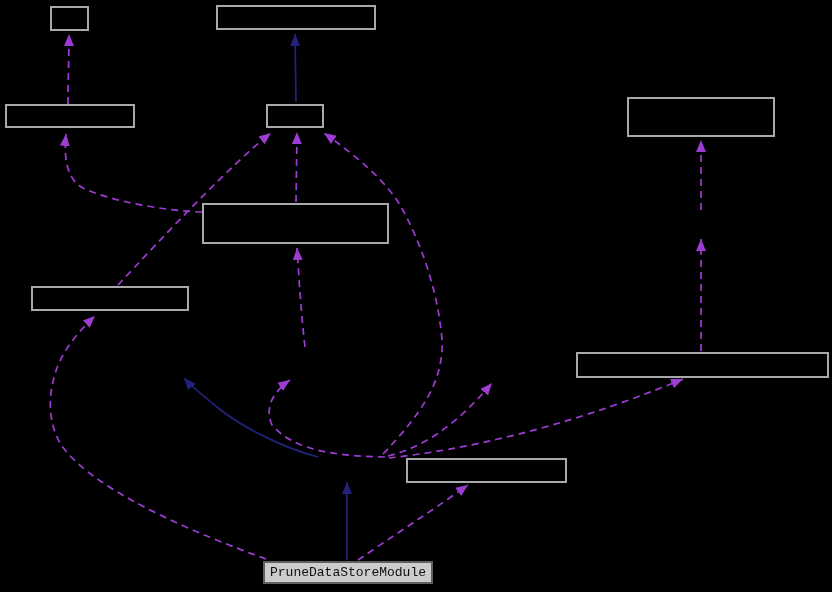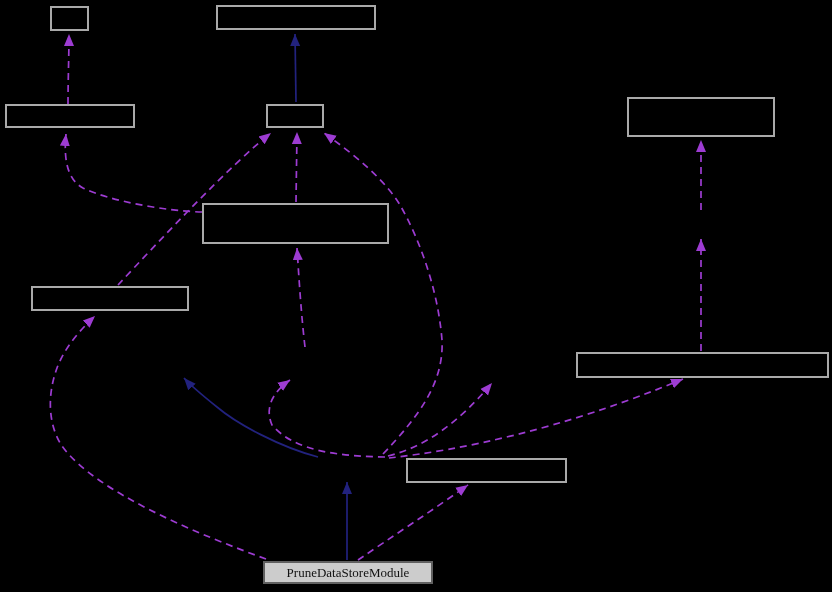--- a/index.html
+++ b/index.html
@@ -2,21 +2,21 @@
 <html><head>
 <meta charset="utf-8">
 <style>
   html,body{margin:0;padding:0;background:#000;}
   .stage{position:relative;width:832px;height:592px;background:#000;overflow:hidden;}
   .stage svg{position:absolute;left:0;top:0;}
   .node{position:absolute;box-sizing:border-box;border:2px solid #a9a9a9;background:#000;}
   .main-node{
     position:absolute;box-sizing:border-box;border:2px solid #606060;background:#cccccc;
     display:flex;align-items:center;justify-content:center;
-    font-family:Liberation Serif, serif;font-size:13px;color:#111;
+    font-family:Liberation Mono, monospace;font-size:13px;color:#111;
     white-space:nowrap;
   }
 </style>
 </head>
 <body>
 
 <div class="stage" style="background: rgb(0, 0, 0);">
   <svg id="edges" width="832" height="592" viewBox="0 0 832 592">
       <defs>
         <marker id="arrow-inheritance" markerUnits="userSpaceOnUse" markerWidth="14" markerHeight="12" refX="12" refY="6" orient="auto">

